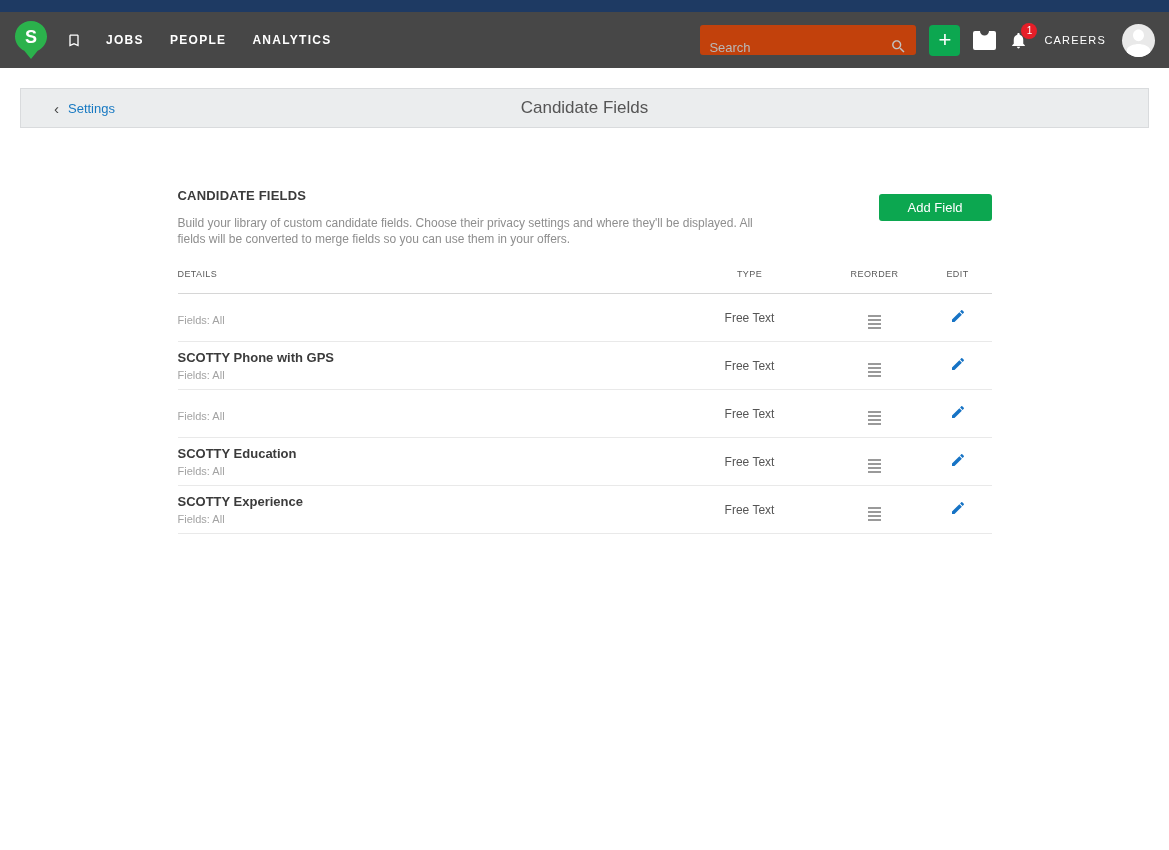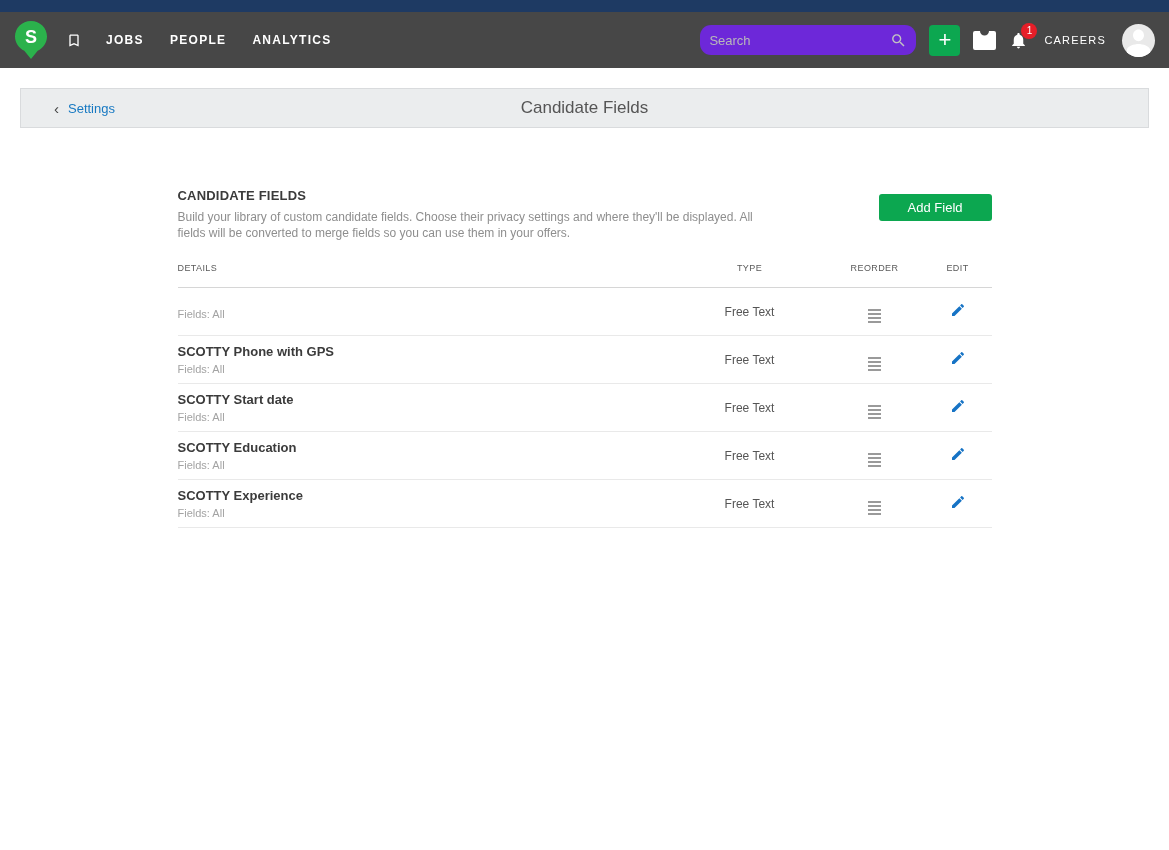--- a/index.html
+++ b/index.html
@@ -6,41 +6,41 @@
   html, body { width: 1169px; height: 850px; background: #ffffff; font-family: "Liberation Sans", sans-serif; overflow: hidden; }
 
   
   .top-strip { height: 12px; background: #1e3a63; }
   .navbar { height: 56px; background: #474747; display: flex; align-items: center; padding: 0 14px; }
   .logo { width: 34px; height: 40px; margin-right: 18px; flex: 0 0 auto; cursor: pointer; }
   .nav-bookmark { margin-right: 24px; display: flex; align-items: center; cursor: pointer; }
   .nav-links { display: flex; align-items: flex-start; gap: 26px; }
   .nav-link { color: #ffffff; font-size: 12px; font-weight: bold; letter-spacing: 1.3px; cursor: pointer; }
   .nav-right { margin-left: auto; display: flex; align-items: center; gap: 13px; }
-  .searchbox { width: 216px; height: 30px; background: #6d28d9; border-radius: 11px; display: flex; align-items: center; padding: 0 9px; }
+  .searchbox { width: 216px; height: 30px; background: #c2410c; border-radius: 3px; display: flex; align-items: flex-end; padding: 0 9px; }
   .searchbox input { flex: 1; background: transparent; border: 0; outline: none; color: #e8e8e8; font-size: 13px; font-family: "Liberation Sans", sans-serif; }
   .searchbox input::placeholder { color: #b9b9b9; }
   .add-btn { width: 31px; height: 31px; background: #0ca750; border: 0; border-radius: 4px; color: #ffffff; font-size: 22px; line-height: 28px; font-weight: normal; cursor: pointer; display: flex; align-items: center; justify-content: center; }
   .icon-btn { position: relative; display: flex; align-items: center; justify-content: center; cursor: pointer; }
   .badge { position: absolute; top: -7px; right: -9px; min-width: 16px; height: 16px; border-radius: 8px; background: #e61e28; color: #fff; font-size: 10px; line-height: 16px; text-align: center; padding: 0 3px; }
   .careers { color: #ffffff; font-size: 11px; font-weight: normal; letter-spacing: 1.2px; margin: 0 3px; cursor: pointer; }
   .avatar { width: 33px; height: 33px; border-radius: 50%; background: #e9e9e9; overflow: hidden; display: flex; align-items: flex-end; justify-content: center; cursor: pointer; }
 
   
   .crumb-bar { margin: 20px 20px 0 20px; height: 40px; background: #ebedee; border: 1px solid #d9dbdd; position: relative; display: flex; align-items: center; justify-content: center; }
   .back-link { position: absolute; left: 33px; display: flex; align-items: center; gap: 9px; cursor: pointer; }
   .back-chevron { color: #444; font-size: 15px; line-height: 1; }
   .back-label { color: #1779c2; font-size: 13px; }
   .crumb-title { color: #555; font-size: 17px; font-weight: normal; }
 
   
   .main { width: 814px; margin: 60px auto 0 auto; }
   .head-row { display: flex; align-items: flex-start; justify-content: space-between; }
   .head-text h1 { font-size: 13px; font-weight: bold; color: #3b3b3b; letter-spacing: 0.2px; }
-  .head-text p { margin-top: 6px; font-size: 12px; line-height: 16px; color: #8e8e8e; max-width: 600px; }
+  .head-text p { margin-top: 12px; font-size: 12px; line-height: 16px; color: #8e8e8e; max-width: 600px; }
   .add-field-btn { background: #0ca750; color: #fff; border: 0; border-radius: 3px; font-size: 13px; font-family: "Liberation Sans", sans-serif; padding: 6px 29px; margin-top: 6px; cursor: pointer; }
 
   .table { margin-top: 22px; }
   .t-head { display: flex; align-items: flex-end; padding-bottom: 14px; border-bottom: 1px solid #d6d6d6; }
   .t-head span { font-size: 9px; color: #5a5a5a; letter-spacing: 0.4px; }
   .col-details { flex: 1; text-align: left; }
   .col-type { width: 152px; text-align: center; }
   .col-reorder { width: 98px; text-align: center; }
   .col-edit { width: 68px; text-align: center; }
 
@@ -175,21 +175,20 @@
       <button class="edit-btn">
         <svg width="16" height="16" viewBox="0 0 24 24">
                 <path d="M3 17.25V21h3.75L17.81 9.94l-3.75-3.75L3 17.25zM20.71 7.04c.39-.39.39-1.02 0-1.41l-2.34-2.34c-.39-.39-1.02-.39-1.41 0l-1.83 1.83 3.75 3.75 1.83-1.83z" fill="#1673c5"></path>
               </svg>
       </button>
     </div>
   </div>
 
   <div class="t-row">
     <div class="col-details">
-      <div class="row-name">SCOTTY Start date</div>
       <div class="row-fields">Fields: All</div>
     </div>
     <div class="col-type row-type">Free Text</div>
     <div class="col-reorder">
       <span class="reorder-handle">
               <i></i>
               <i></i>
               <i></i>
               <i></i>
             </span>

